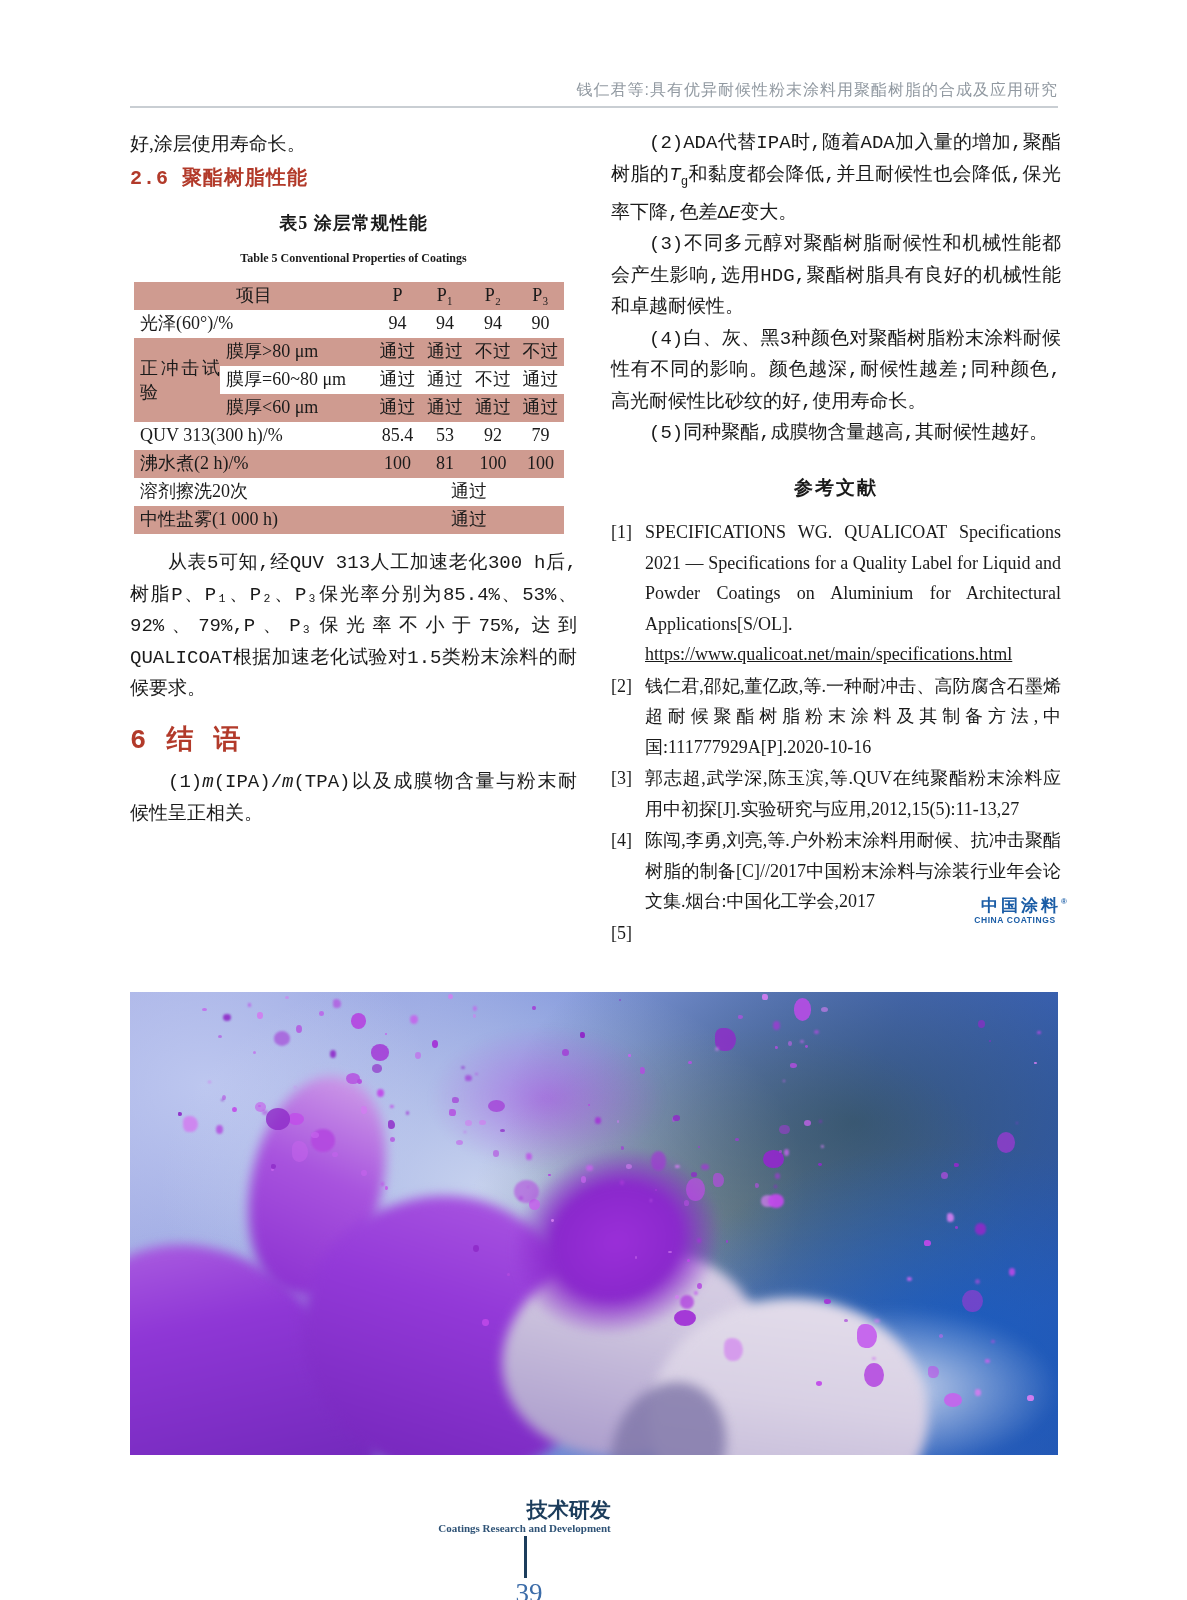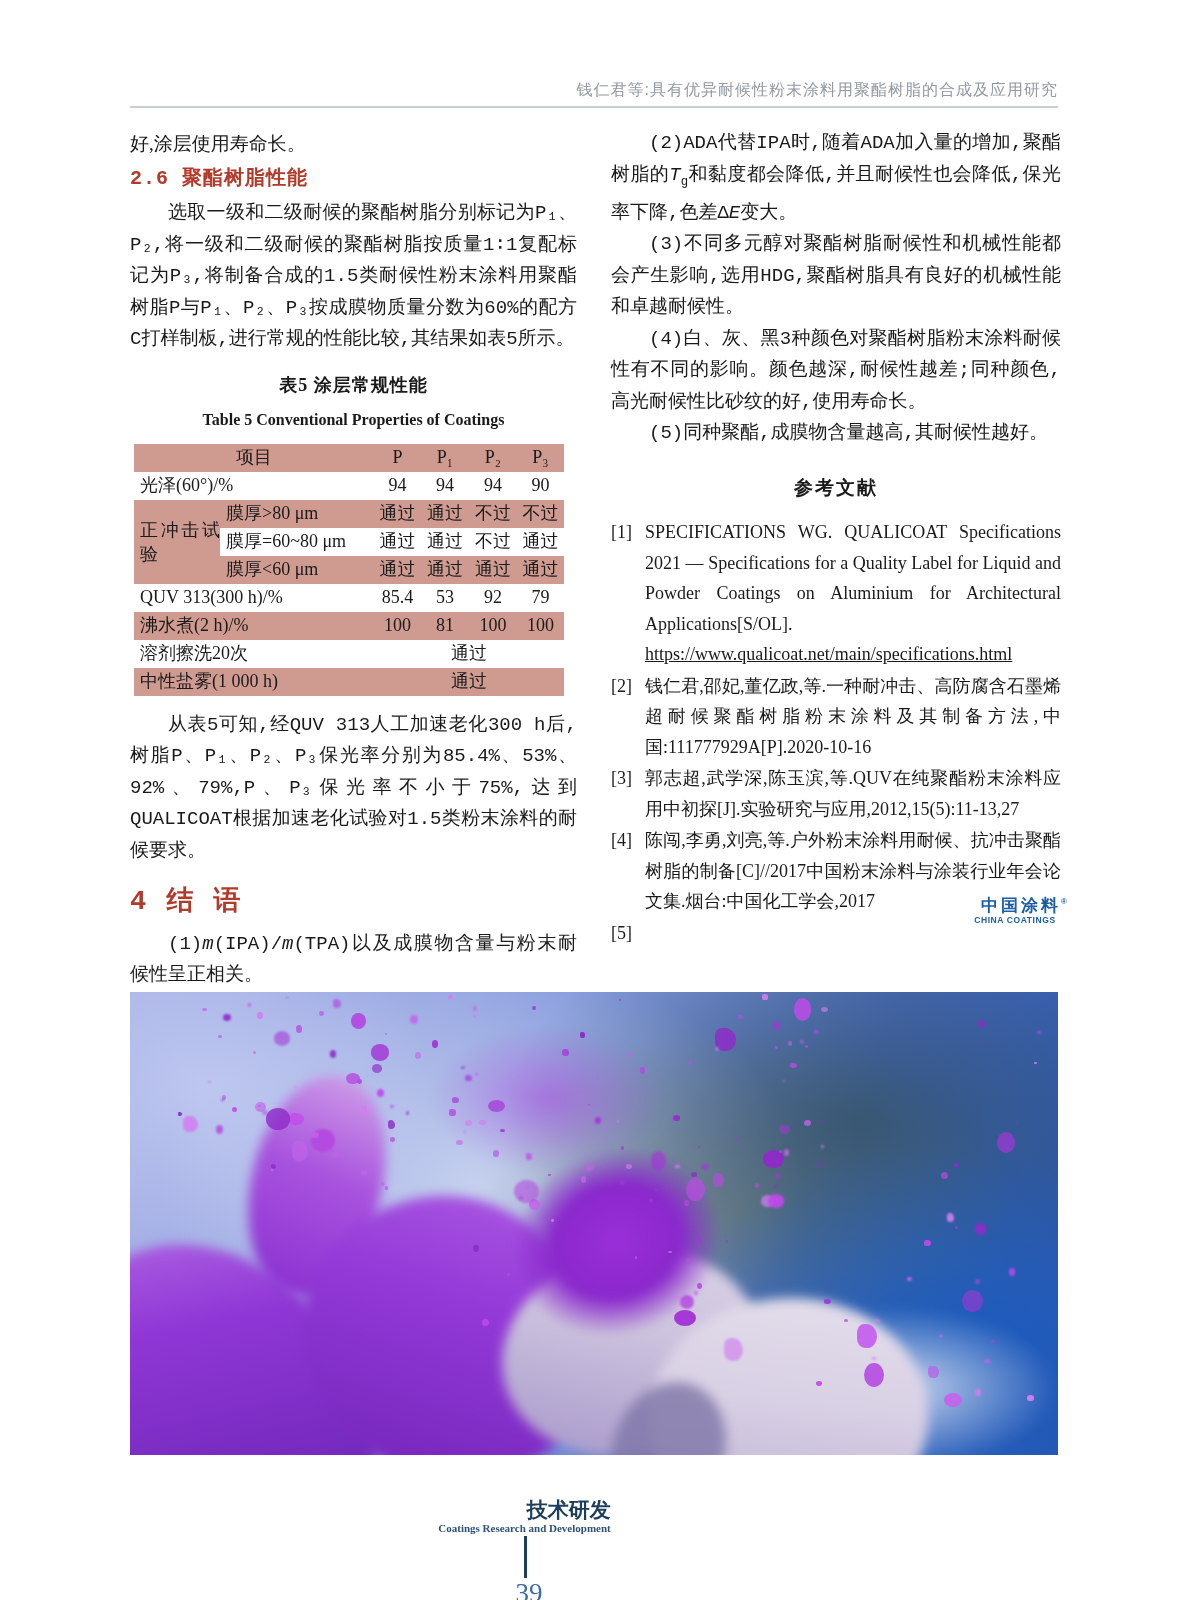--- a/index.html
+++ b/index.html
@@ -26,21 +26,21 @@
   p{margin:0;}
   .indent{text-indent:2em;font-family:Liberation Mono, monospace;}
 
   .h-red{color:var(--accent-red);font-family:Liberation Mono, monospace;font-weight:bold;margin:0;}
   .h-sub{font-size:20px;margin:3px 0 4px 0;letter-spacing:1px;}
   .h-big{font-size:27px;margin:20px 0 10px 0;letter-spacing:2px;}
 
   
   .table-block{margin-top:14px;margin-bottom:14px;}
   .tbl-title-zh{text-align:center;font-weight:bold;font-size:18px;letter-spacing:1px;margin-bottom:3px;}
-  .tbl-title-en{text-align:center;font-weight:bold;font-size:16px;margin-bottom:8px;}
+  .tbl-title-en{text-align:center;font-weight:bold;font-size:12px;margin-bottom:8px;}
   .tbl{display:grid;margin-left:4px;width:430px;
        grid-template-columns:86px 154px 47px 48px 48px 47px;
        grid-auto-rows:28px;font-size:18px;}
   .tbl .cell{display:flex;align-items:center;}
   .tbl .c-center{justify-content:center;}
   .tbl .c-left{justify-content:flex-start;padding-left:6px;}
   .pink{background:var(--table-pink);}
   .white{background:#ffffff;}
   .span2{grid-column:1 / span 2;}
   .span4{grid-column:3 / span 4;}
@@ -103,21 +103,20 @@
 <body>
 
 <div class="page">
 
   <div class="running-head">钱仁君等:具有优异耐候性粉末涂料用聚酯树脂的合成及应用研究</div>
   <div class="head-rule"></div>
 
   <div class="col col-left">
     <p class="body-text">好,涂层使用寿命长。</p>
     <h4 class="h-red h-sub">2.6  聚酯树脂性能</h4>
-    <p class="indent">选取一级和二级耐候的聚酯树脂分别标记为P₁、P₂,将一级和二级耐候的聚酯树脂按质量1∶1复配标记为P₃,将制备合成的1.5类耐候性粉末涂料用聚酯树脂P与P₁、P₂、P₃按成膜物质量分数为60%的配方C打样制板,进行常规的性能比较,其结果如表5所示。</p>
 
     <div class="table-block">
       <div class="tbl-title-zh">表5  涂层常规性能</div>
       <div class="tbl-title-en">Table 5  Conventional Properties of Coatings</div>
       <div class="tbl">
 
         <div class="cell pink c-center span2" style="grid-row:1">项目</div>
         <div class="cell pink c-center" style="grid-row:1;grid-column:3">P</div>
         <div class="cell pink c-center" style="grid-row:1;grid-column:4">P₁</div>
         <div class="cell pink c-center" style="grid-row:1;grid-column:5">P₂</div>
@@ -160,21 +159,21 @@
 
         <div class="cell white c-left span2" style="grid-row:8">溶剂擦洗20次</div>
         <div class="cell white c-center span4" style="grid-row:8">通过</div>
 
         <div class="cell pink c-left span2" style="grid-row:9">中性盐雾(1 000 h)</div>
         <div class="cell pink c-center span4" style="grid-row:9">通过</div>
       </div>
     </div>
 
     <p class="indent">从表5可知,经QUV 313人工加速老化300 h后,树脂P、P₁、P₂、P₃保光率分别为85.4%、53%、92%、79%,P、P₃保光率不小于75%,达到QUALICOAT根据加速老化试验对1.5类粉末涂料的耐候要求。</p>
-    <h2 class="h-red h-big">4  结  语</h2>
+    <h2 class="h-red h-big">6  结  语</h2>
     <p class="indent"><span>(1)</span><span style="font-style: italic;">m</span><span>(IPA)/</span><span style="font-style: italic;">m</span><span>(TPA)以及成膜物含量与粉末耐候性呈正相关。</span></p>
   </div>
 
   <div class="col col-right">
     <p class="indent"><span>(2)ADA代替IPA时,随着ADA加入量的增加,聚酯树脂的</span><span style="font-style: italic;">T</span><sub>g</sub><span>和黏度都会降低,并且耐候性也会降低,保光率下降,色差Δ</span><span style="font-style: italic;">E</span><span>变大。</span></p>
     <p class="indent">(3)不同多元醇对聚酯树脂耐候性和机械性能都会产生影响,选用HDG,聚酯树脂具有良好的机械性能和卓越耐候性。</p>
     <p class="indent">(4)白、灰、黑3种颜色对聚酯树脂粉末涂料耐候性有不同的影响。颜色越深,耐候性越差;同种颜色,高光耐候性比砂纹的好,使用寿命长。</p>
     <p class="indent">(5)同种聚酯,成膜物含量越高,其耐候性越好。</p>
 
     <div class="refs-title">参考文献</div>

